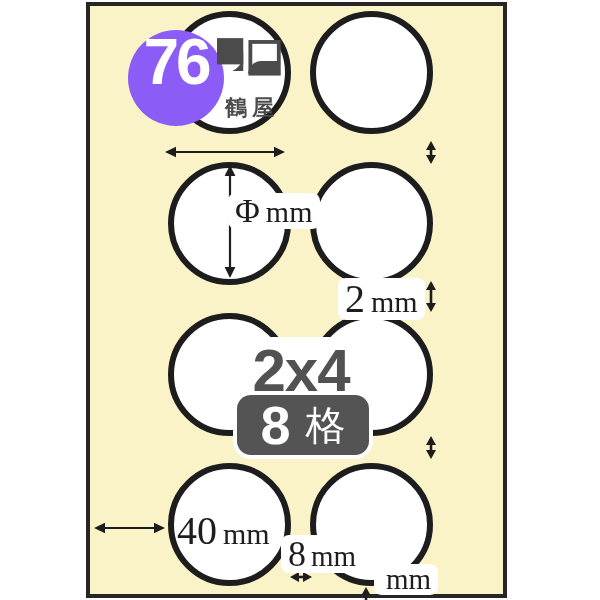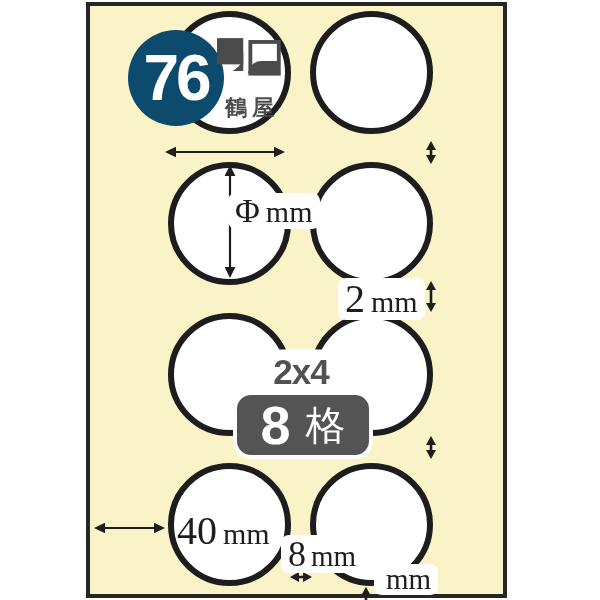--- a/index.html
+++ b/index.html
@@ -9,21 +9,21 @@
   
   .sheet{position:absolute;left:86px;top:2px;width:421px;height:596px;
          box-sizing:border-box;background:#faf3c8;border:4px solid #262626;}
 
   
   .circle{position:absolute;width:111px;height:111px;border:6px solid #1d1d1d;
           border-radius:50%;background:#ffffff;z-index:1;}
 
   
   .badge76{position:absolute;left:128px;top:30px;width:96px;height:96px;border-radius:50%;
-           background:#0c4a6e;z-index:2;display:flex;align-items:center;justify-content:center;}
+           background:#8b5cf6;z-index:2;display:flex;align-items:flex-start;justify-content:center;}
   .badge76 span{color:#ffffff;font-size:64px;font-weight:bold;letter-spacing:-3px;line-height:1;}
 
   
   .logo{position:absolute;left:214px;top:38px;width:76px;z-index:2;text-align:center;}
   .brandname{margin-top:11px;font-family:"Liberation Serif","DejaVu Sans",serif;font-weight:bold;
              font-size:22px;letter-spacing:5px;color:#4b4b4b;line-height:1;white-space:nowrap;}
 
   
   .arrows{position:absolute;left:0;top:0;z-index:3;pointer-events:none;}
   .arrows line{stroke:#1d1d1d;}
@@ -31,21 +31,21 @@
 
   
   .dim{position:absolute;display:flex;align-items:baseline;z-index:4;white-space:nowrap;
        font-family:"Liberation Serif",serif;color:#1d1d1d;line-height:1;}
   .halo{background:#ffffff;border-radius:8px;padding:1px 7px;}
   .n40{font-size:40px;} .n36{font-size:36px;} .n34{font-size:34px;}
   .u30{font-size:30px;margin-left:6px;} .u29{font-size:29px;margin-left:5px;}
 
   
   .grid-label{position:absolute;left:301px;top:371px;transform:translate(-50%,-50%);
-              z-index:4;font-size:35px;font-weight:bold;color:#525252;letter-spacing:-1px;
+              z-index:4;font-size:60px;font-weight:bold;color:#525252;letter-spacing:-1px;
               background:#ffffff;border-radius:12px;padding:4px 12px;line-height:1;}
 
   
   .cells-badge{position:absolute;left:237px;top:395px;width:132px;height:60px;z-index:5;
                background:#545454;border-radius:14px;box-shadow:0 0 0 4px #ffffff;
                display:flex;align-items:center;justify-content:center;gap:15px;}
   .cells-badge .count{color:#ffffff;font-size:54px;font-weight:bold;line-height:1;}
   .cells-badge .unit{color:#ffffff;font-size:40px;line-height:1;
                      font-family:"Liberation Sans","DejaVu Sans",sans-serif;}
 </style>

